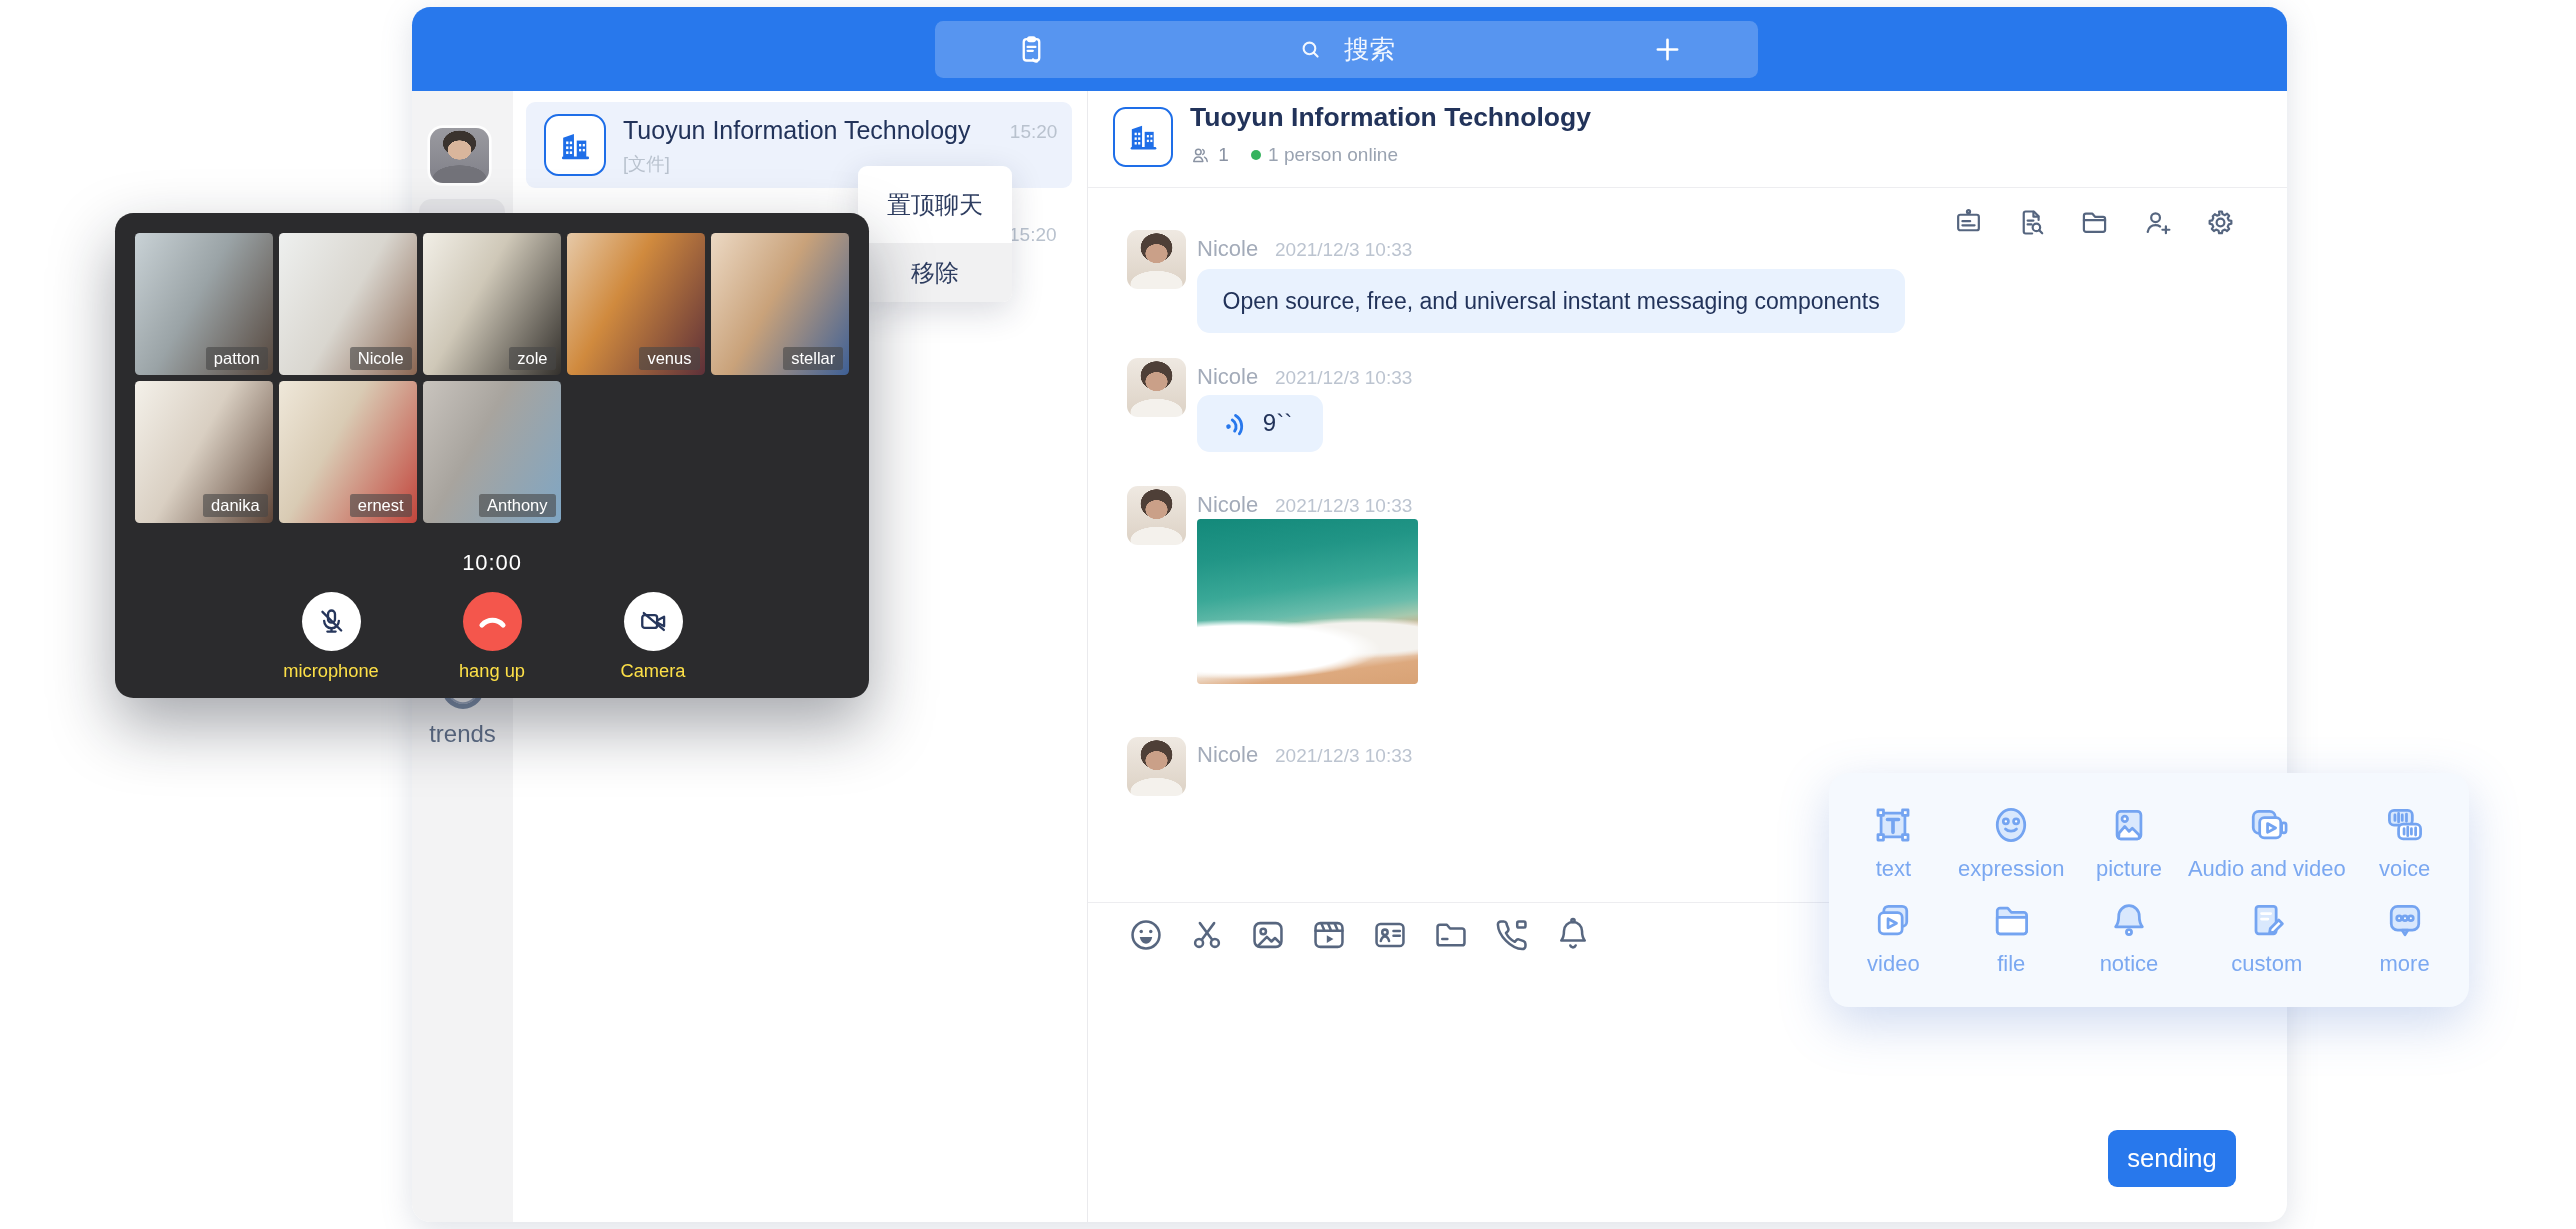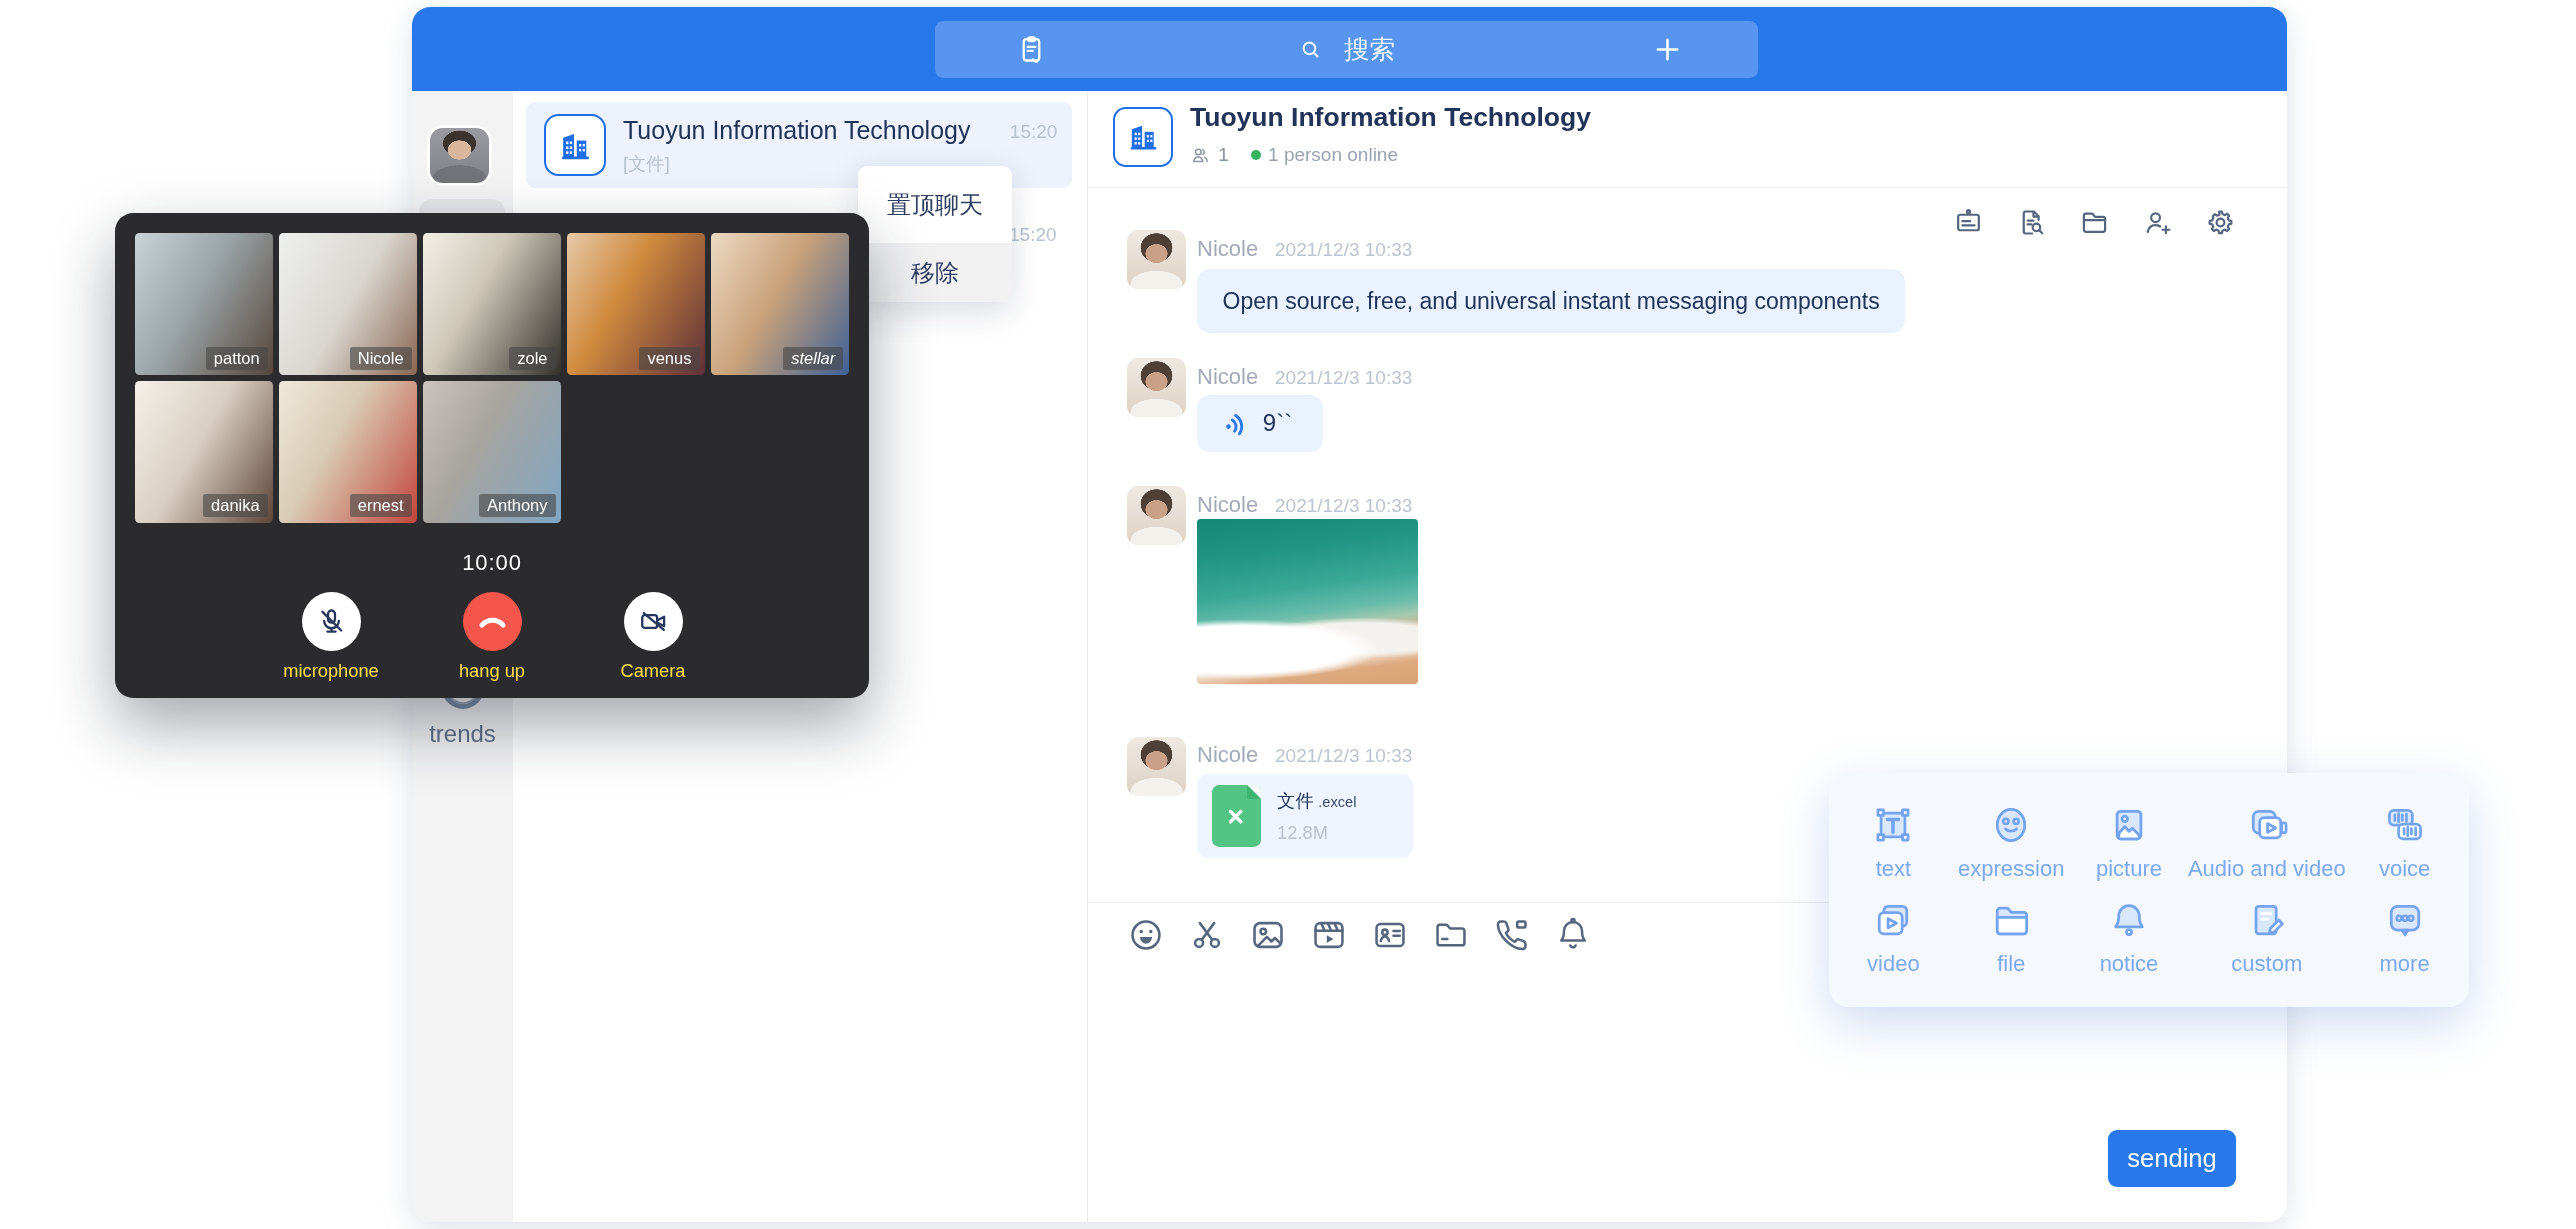--- a/index.html
+++ b/index.html
@@ -105,21 +105,21 @@
                   background:#2B2B2D; border-radius:18.3px; z-index:6; padding:20px;
                   box-shadow:0 27.4px 64px rgba(20,25,40,.38); }
   .tiles { display:grid; grid-template-columns:repeat(5,1fr); grid-template-rows:142px 142px; gap:5.5px; }
   .tile { position:relative; border-radius:4.6px; }
   .tile .tag { position:absolute; right:5.5px; bottom:5.5px; background:rgba(70,70,70,.6); color:#fff;
                font-size:16.5px; padding:1.8px 8.2px; border-radius:2.7px; }
   .t1{background:linear-gradient(120deg,#c9d2d6 0%,#9aa3a6 45%,#55463c 100%);}
   .t2{background:linear-gradient(120deg,#eef0ef 0%,#d9d6cf 50%,#8a6652 100%);}
   .t3{background:linear-gradient(120deg,#f2efe7 0%,#cfc8b8 40%,#33302c 100%);}
   .t4{background:linear-gradient(120deg,#e6c9a8 0%,#d08a3e 40%,#5e3039 100%);}
-  .t5{background:linear-gradient(120deg,#ecd9c4 0%,#c9a27a 45%,#3e6096 100%);font-style:italic;}
+  .t5{background:linear-gradient(120deg,#ecd9c4 0%,#c9a27a 45%,#3e6096 100%);}
   .t6{background:linear-gradient(120deg,#f4f1ea 0%,#d9cfc2 45%,#5d4437 100%);}
   .t7{background:linear-gradient(120deg,#efe8da 0%,#d9cbb4 40%,#c2453c 100%);}
   .t8{background:linear-gradient(120deg,#dcd8cc 0%,#b9b6a4 45%,#5c684c 100%);}
   .t9{background:linear-gradient(120deg,#c9c4be 0%,#a8a49e 40%,#7fa6c4 100%);}
   .t10{background:linear-gradient(120deg,#e2d2bd 0%,#b99e82 45%,#33302e 100%);}
   .call-timer { margin-top:27.4px; text-align:center; color:#fff; font-size:22px; letter-spacing:0.9px; }
   .call-controls { margin-top:16.5px; display:flex; justify-content:center; gap:51px; }
   .call-btn { display:flex; flex-direction:column; align-items:center; width:110px; }
   .cbtn { width:59px; height:59px; border-radius:50%; border:none; display:flex; align-items:center;
           justify-content:center; cursor:pointer; }
@@ -314,34 +314,20 @@
     <div class="beach-img"></div>
   </div>
 
   <div class="abs" style="left:715px; top:730px;">
       <div class="msg-avatar"></div>
     </div>
   <div class="abs" style="left:785px; top:735px;">
     <span class="msg-name">Nicole</span>
     <span class="msg-time">2021/12/3 10:33</span>
   </div>
-  <div class="abs" style="left:785px; top:767px;">
-    <div class="file-bubble">
-      <span class="excel-icon">
-        <span class="excel-fold"></span>
-        <svg class="stroke" width="27.4" height="27.4" viewBox="0 0 24 24" stroke-width="3" style="color:#fff">
-          <path d="M7.5 7.5l9 9M16.5 7.5l-9 9"></path>
-        </svg>
-      </span>
-      <span>
-        <div class="file-name"><span>文件</span><span class="file-ext">.excel</span></div>
-        <div class="file-size">12.8M</div>
-      </span>
-    </div>
-  </div>
 
   <div class="tool-divider"></div>
   <div class="toolbar">
     <span>
       <svg class="stroke" width="38" height="38" viewBox="0 0 24 24" stroke-width="1.6">
         <circle cx="12" cy="12" r="8.5"></circle>
         <circle cx="9" cy="9.8" r="1.1" fill="currentColor" stroke="none"></circle>
         <circle cx="15" cy="9.8" r="1.1" fill="currentColor" stroke="none"></circle>
         <path d="M8.1 13.3h7.8c-.5 2.8-2.1 4.2-3.9 4.2s-3.4-1.4-3.9-4.2z" fill="currentColor" stroke="none"></path>
       </svg>

